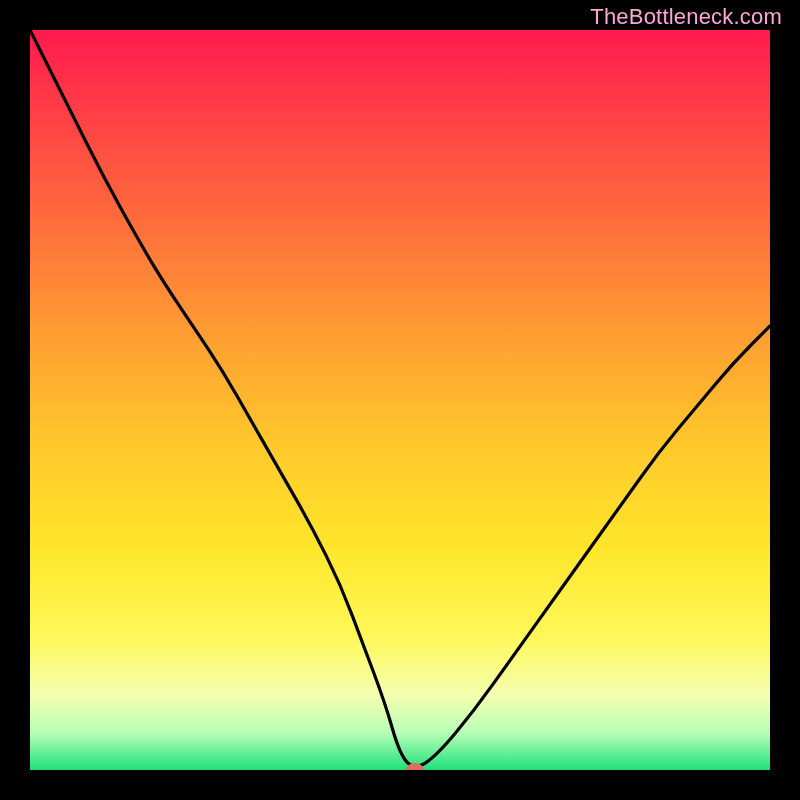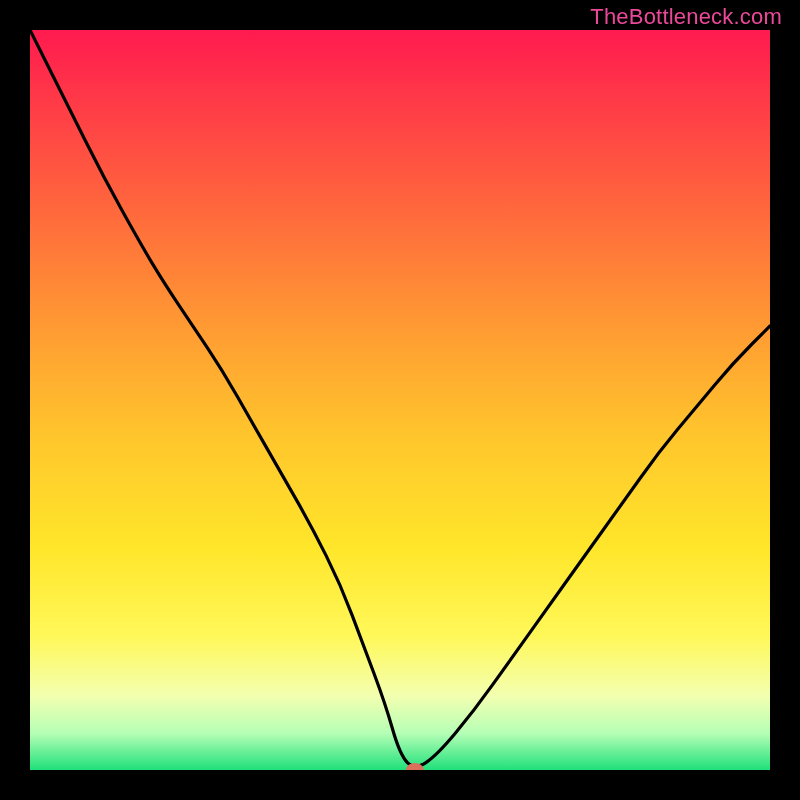--- a/index.html
+++ b/index.html
@@ -14,21 +14,21 @@
   .frame {
     position: relative;
     width: 800px;
     height: 800px;
     background: #000;
   }
   .watermark {
     position: absolute;
     top: 4px;
     right: 18px;
-    color: #ec4899;
+    color: #f9a8d4;
     font-size: 22px;
     font-weight: 400;
     letter-spacing: 0.2px;
     z-index: 5;
   }
   .plot-area {
     position: absolute;
     left: 30px;
     top: 30px;
     width: 740px;

